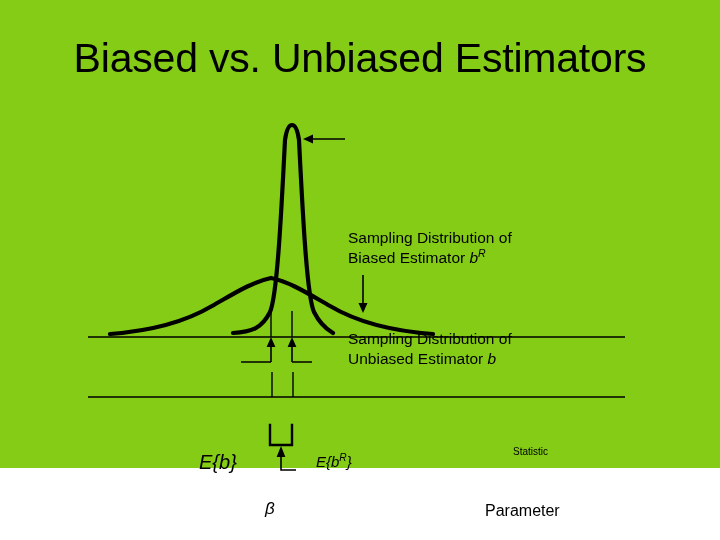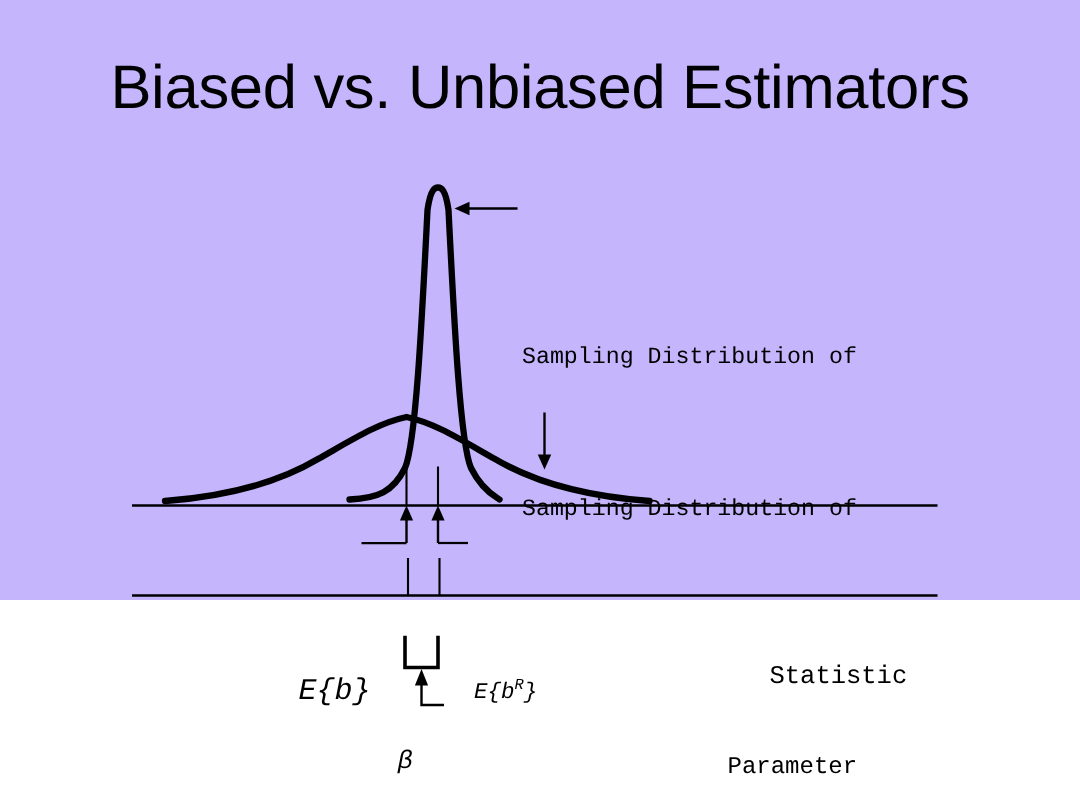--- a/index.html
+++ b/index.html
@@ -12,22 +12,22 @@
     height: 540px;
     position: relative;
     overflow: hidden;
     font-family: "Liberation Sans", sans-serif;
     color: #000000;
   }
   #slide {
     position: absolute;
     left: 0; top: 0;
     width: 720px;
-    height: 400px;
-    background: #c4b5fd;
+    height: 468px;
+    background: #84cc16;
   }
   #slide-title {
     position: absolute;
     left: 0;
     top: 34px;
     width: 720px;
     text-align: center;
     font-family: "Liberation Sans", sans-serif;
     font-size: 41px;
     font-weight: 400;
@@ -38,21 +38,21 @@
   }
   #figure {
     position: absolute;
     left: 0;
     top: 100px;
     width: 720px;
     height: 420px;
   }
   .fig-label {
     position: absolute;
-    font-family: Liberation Mono, monospace;
+    font-family: Liberation Sans, sans-serif;
     font-size: 15.5px;
     line-height: 20px;
     color: #000000;
     white-space: nowrap;
   }
   .fig-label .it {
     font-style: italic;
   }
   .fig-label sup {
     font-style: italic;
@@ -64,21 +64,21 @@
     left: 348px;
     top: 128px;
   }
   #label-unbiased {
     left: 348px;
     top: 229px;
   }
   #label-statistic {
     left: 513px;
     top: 342px;
-    font-size: 17px;
+    font-size: 10px;
   }
   #label-parameter {
     left: 485px;
     top: 401px;
     font-size: 16px;
   }
   #label-eb {
     left: 199px;
     top: 352px;
     font-style: italic;
@@ -158,24 +158,26 @@
       <polyline points="270,325 270,345 292,345 292,325" fill="none" stroke="#000" stroke-width="2.4" stroke-linecap="square"></polyline>
 
       <g>
         <polyline points="296,370 281,370 281,356" fill="none" stroke="#000" stroke-width="1.6"></polyline>
         <polygon points="281,346 276.6,357 285.4,357" fill="#000"></polygon>
       </g>
     </svg>
 
     <div class="fig-label" id="label-biased">
       <div>Sampling Distribution of</div>
+      <div><span>Biased Estimator </span><span class="it">b</span><sup>R</sup></div>
     </div>
 
     <div class="fig-label" id="label-unbiased">
       <div>Sampling Distribution of</div>
+      <div><span>Unbiased Estimator </span><span class="it">b</span></div>
     </div>
 
     <div class="fig-label" id="label-statistic">Statistic</div>
 
     <div class="fig-label" id="label-parameter">Parameter</div>
 
     <div class="fig-label" id="label-eb">E{b}</div>
 
     <div class="fig-label" id="label-ebr"><span>E{b</span><sup>R</sup><span>}</span></div>
 

